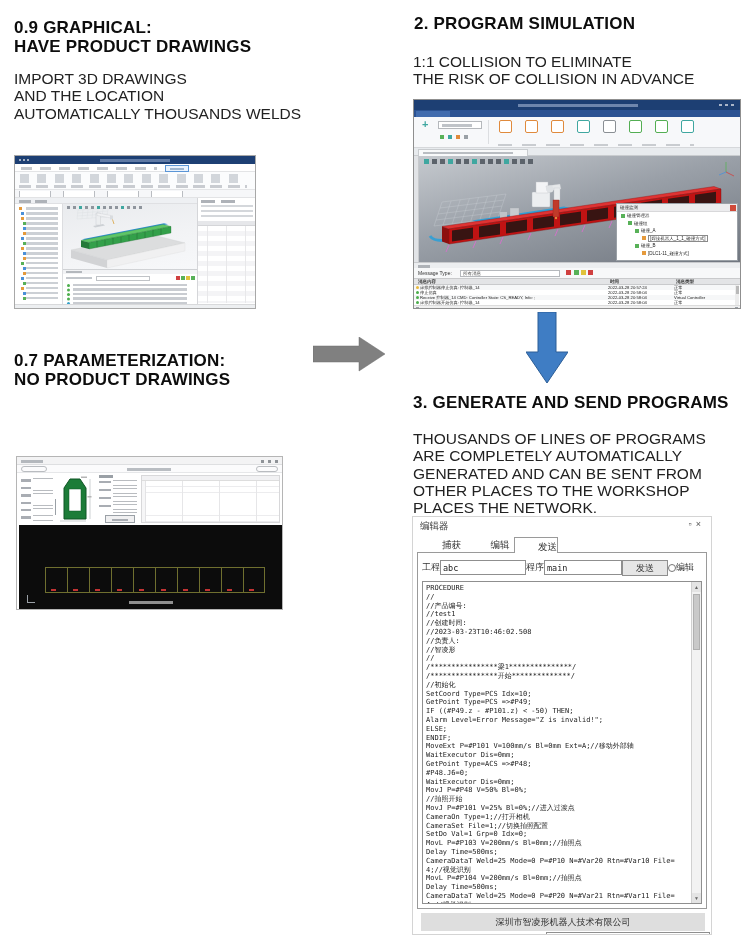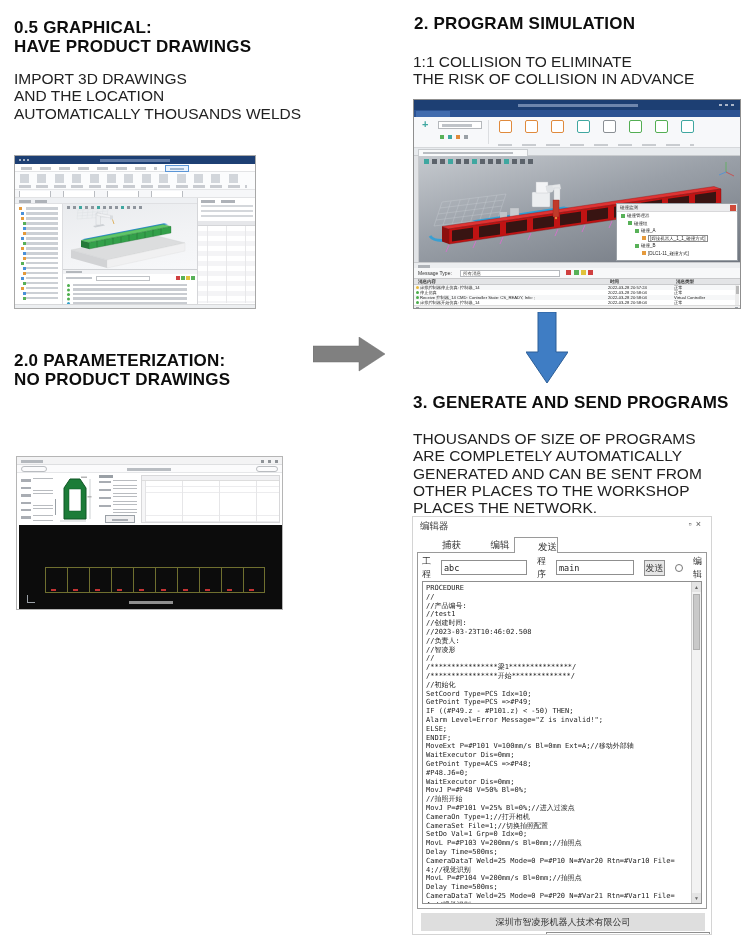--- a/index.html
+++ b/index.html
@@ -127,39 +127,39 @@
 .p-cap{position:absolute;left:50%;transform:translateX(-50%);top:76px;width:44px;height:2.5px;background:#8f8f8f}
 
 #editor{border:1px solid #d4d4d4;background:#fff}
 .e-title{position:absolute;left:0;top:0;right:0;height:17px}
 .e-title .t{position:absolute;left:7px;top:3px;font-size:9.5px;color:#3a3a3a}
 .e-title .ics{position:absolute;right:6px;top:2px;font-size:9px;color:#555;letter-spacing:4px}
 .e-tabs{position:absolute;left:4px;top:18px;right:4px;height:18px;border-bottom:1px solid #9a9a9a}
 .e-tab{display:inline-block;width:44px;height:17px;line-height:17px;text-align:right;font-size:9.5px;color:#333;vertical-align:bottom}
 .e-tab.sel{background:#fff;border:1px solid #9a9a9a;border-bottom:1px solid #fff;position:relative;top:1px}
 .e-group{position:absolute;left:4px;right:4px;top:36px;height:356px;border:1px solid #9a9a9a;border-top:none;background:#fff}
-.e-form{position:absolute;left:4px;top:6px;right:4px;height:17px;display:flex;align-items:center;gap:10px;font-size:9px;color:#333}
+.e-form{position:absolute;left:4px;top:6px;right:4px;height:17px;display:flex;align-items:center;gap:0;font-size:9px;color:#333}
 .e-input{height:15px;border:1px solid #8f8f8f;font-family:"DejaVu Sans Mono",monospace;font-size:8.5px;padding:0 2px;color:#222;background:#fff}
 .e-btn{width:46px;height:16px;background:#e6e6e6;border:1px solid #8f8f8f;font-size:9px;line-height:14px;text-align:center;color:#333}
 .e-chk{width:8px;height:8px;border:1px solid #777;border-radius:50%;background:#fff;flex:0 0 auto}
 .e-code{position:absolute;left:4px;right:4px;top:28px;bottom:4px;border:1px solid #8f8f8f;background:#fff;overflow:hidden;padding:2px 13px 2px 3px;font-family:"DejaVu Sans Mono",monospace;font-size:7px;line-height:8.8px;color:#222;white-space:pre-wrap;word-break:break-all}
 .e-scroll{position:absolute;right:0;top:0;bottom:0;width:10px;background:#f2f2f2;border-left:1px solid #d0d0d0}
 .e-scroll .up,.e-scroll .dn{position:absolute;left:0;width:9px;height:10px;background:#e4e4e4;color:#666;font-size:5px;text-align:center;line-height:10px}
 .e-scroll .up{top:0}.e-scroll .dn{bottom:0}
 .e-scroll .th{position:absolute;left:1px;top:12px;width:7px;height:56px;background:#c9c9c9;border:1px solid #b0b0b0}
 .e-footer{position:absolute;left:8px;width:284px;top:396px;height:18px;background:#dedede;text-align:center;font-size:9px;line-height:18px;color:#333}
 .e-cut{position:absolute;left:133px;width:164px;top:415px;height:6px;background:#fff;border:1px solid #8f8f8f}
 </style>
 </head>
 <body>
 
 <div id="canvas">
 
   <div class="abs h" style="left:14px;top:18px">
-    <div>0.5 GRAPHICAL:</div>
+    <div>0.9 GRAPHICAL:</div>
     <div>HAVE PRODUCT DRAWINGS</div>
   </div>
   <div class="abs p" style="left:14px;top:70px">
       <div>IMPORT 3D DRAWINGS</div>
       <div>AND THE LOCATION</div>
       <div>AUTOMATICALLY THOUSANDS WELDS</div>
     </div>
 
   <div class="abs h" style="left:414px;top:14px">
     <div>2. PROGRAM SIMULATION</div>
@@ -383,21 +383,21 @@
     <div class="s-vscroll">
         <i></i>
       </div>
     <div class="s-hscroll">
       <i style="left:2px"></i>
       <i style="right:2px"></i>
     </div>
   </div>
 
   <div class="abs h" style="left:14px;top:351px">
-    <div>2.0 PARAMETERIZATION:</div>
+    <div>0.7 PARAMETERIZATION:</div>
     <div>NO PRODUCT DRAWINGS</div>
   </div>
 
   <svg class="abs" style="left:313px;top:337px" width="72" height="36" viewBox="0 0 72 36">
     <path d="M0 9 H46 V0 L72 17 L46 34 V25 H0 Z" fill="#808080" stroke="#6f6f6f" stroke-width="0.5"></path>
   </svg>
 
   <svg class="abs" style="left:526px;top:312px" width="42" height="71" viewBox="0 0 42 71">
     <path d="M12 0 H30 V40 H42 L21 71 L0 40 H12 Z" fill="#3F7DC4" stroke="#2c5e97" stroke-width="1"></path>
   </svg>
@@ -442,21 +442,21 @@
       <i class="p-axis1 abs"></i>
       <i class="p-axis2 abs"></i>
       <i class="p-cap abs"></i>
     </div>
   </div>
 
   <div class="abs h" style="left:413px;top:393px">
     <div>3. GENERATE AND SEND PROGRAMS</div>
   </div>
   <div class="abs p" style="left:413px;top:430px">
-      <div>THOUSANDS OF SIZE OF PROGRAMS</div>
+      <div>THOUSANDS OF LINES OF PROGRAMS</div>
       <div>ARE COMPLETELY AUTOMATICALLY</div>
       <div>GENERATED AND CAN BE SENT FROM</div>
       <div>OTHER PLACES TO THE WORKSHOP</div>
       <div>PLACES THE NETWORK.</div>
     </div>
 
   <div class="shot" id="editor" style="left:412px;top:516px;width:300px;height:419px">
     <div class="e-title">
       <span class="t">编辑器</span>
       <span class="ics"><span>▫</span><span>×</span></span>

